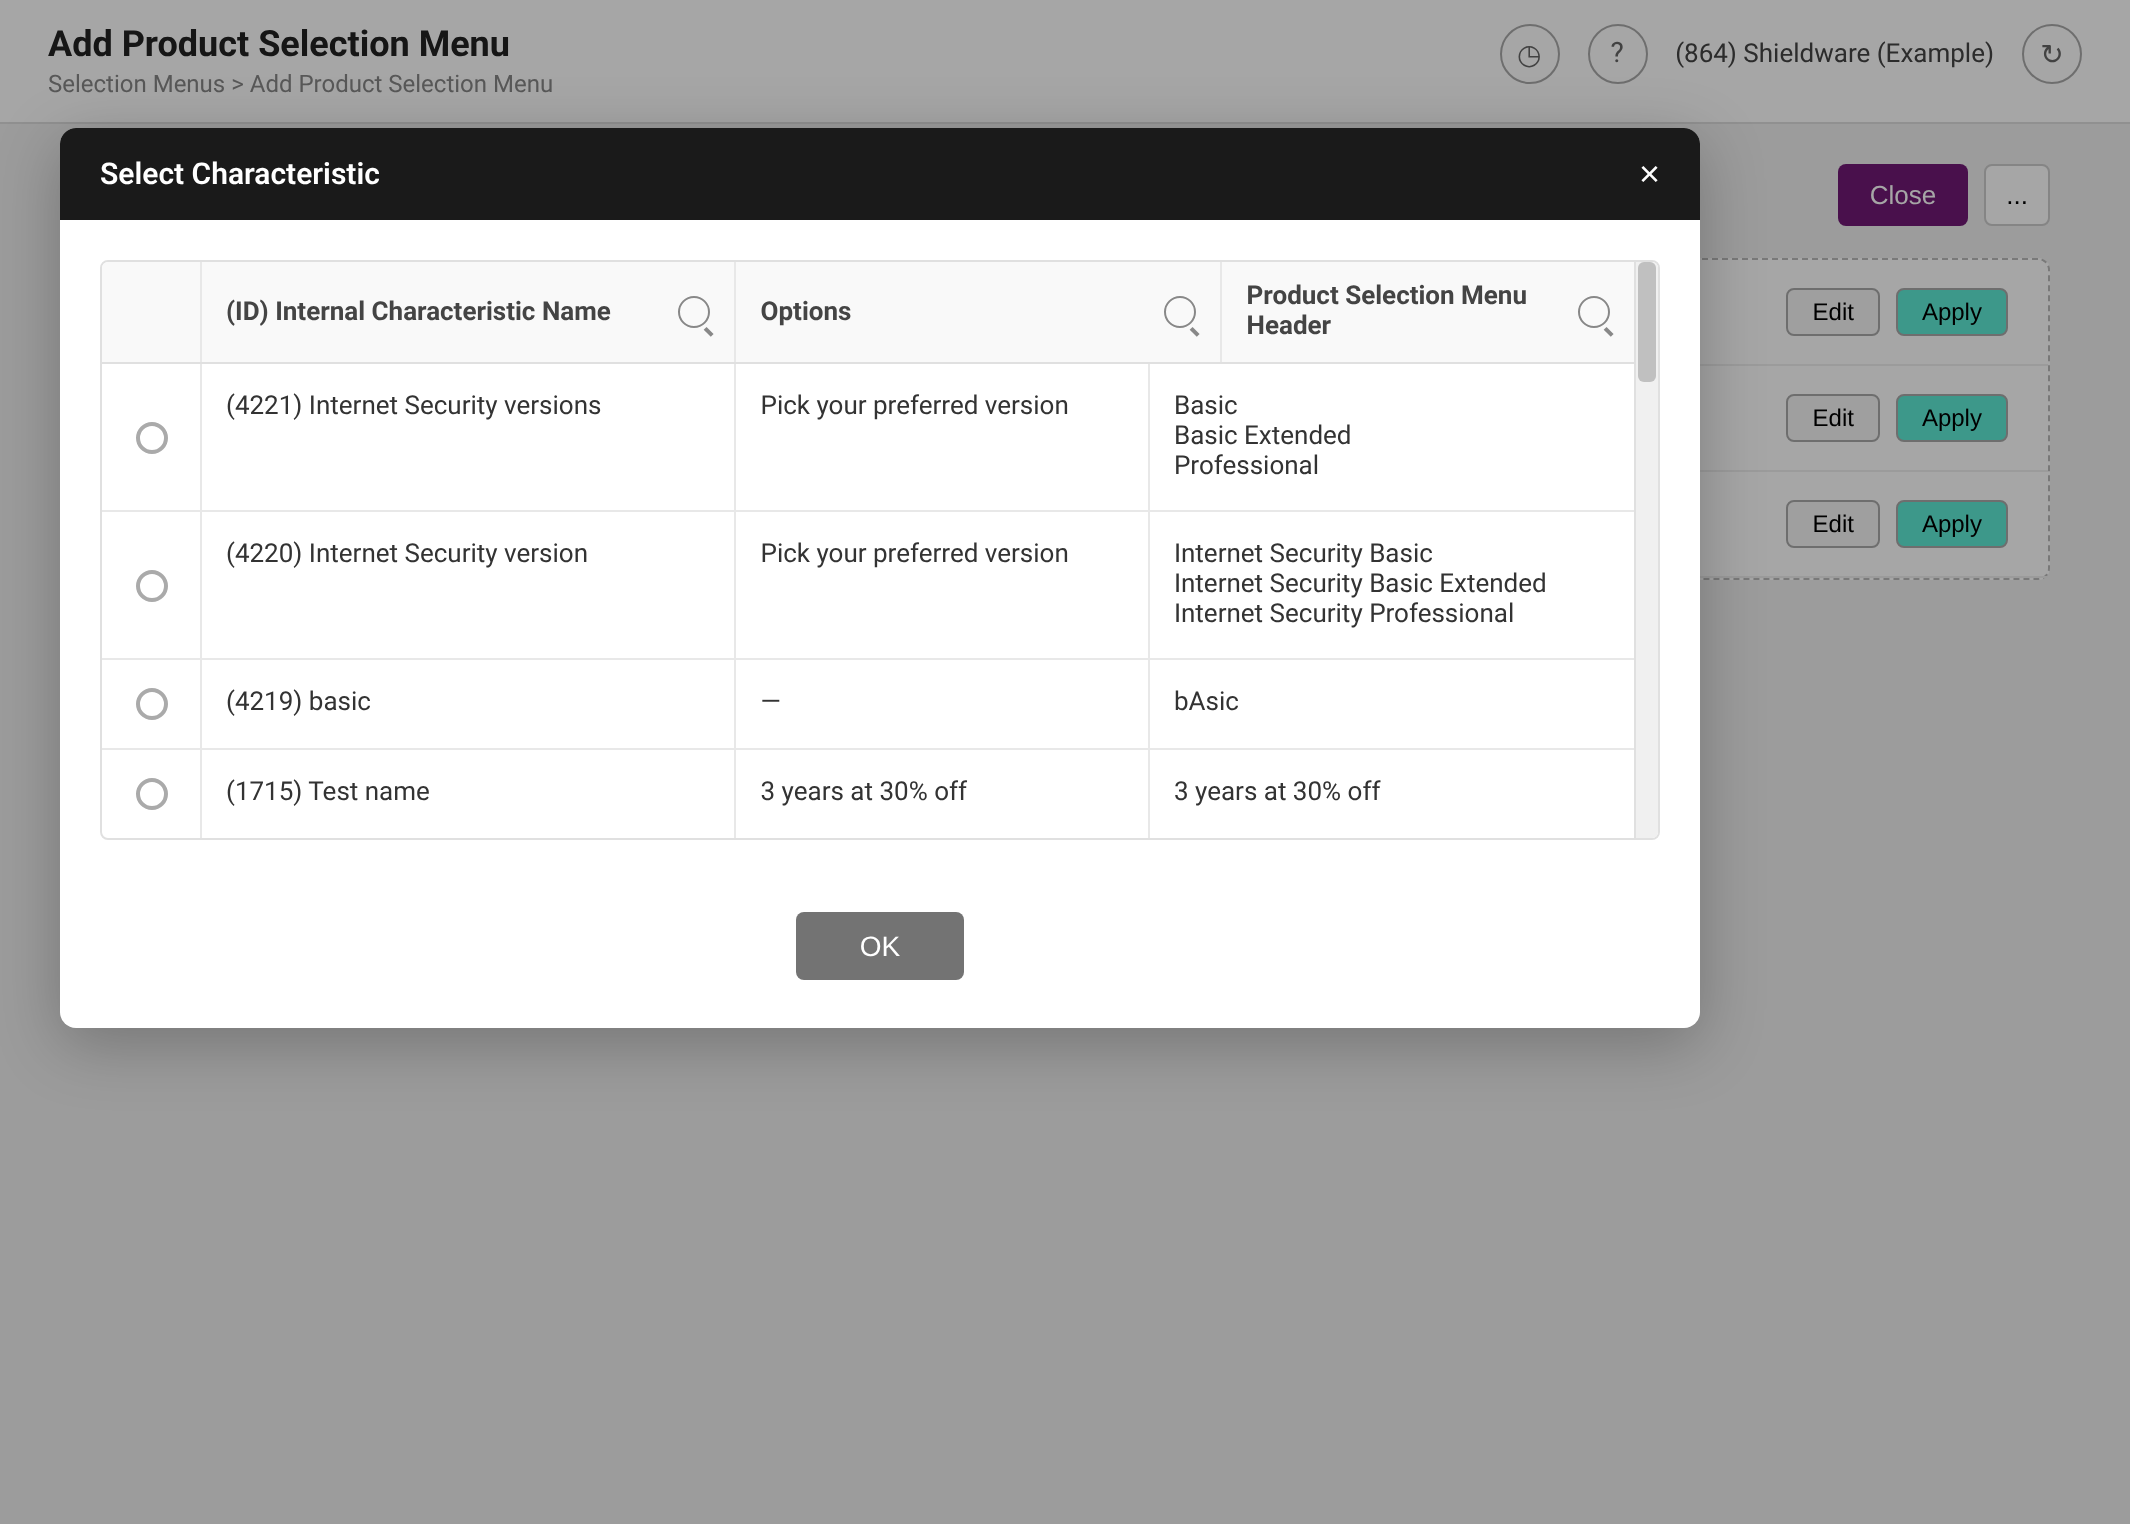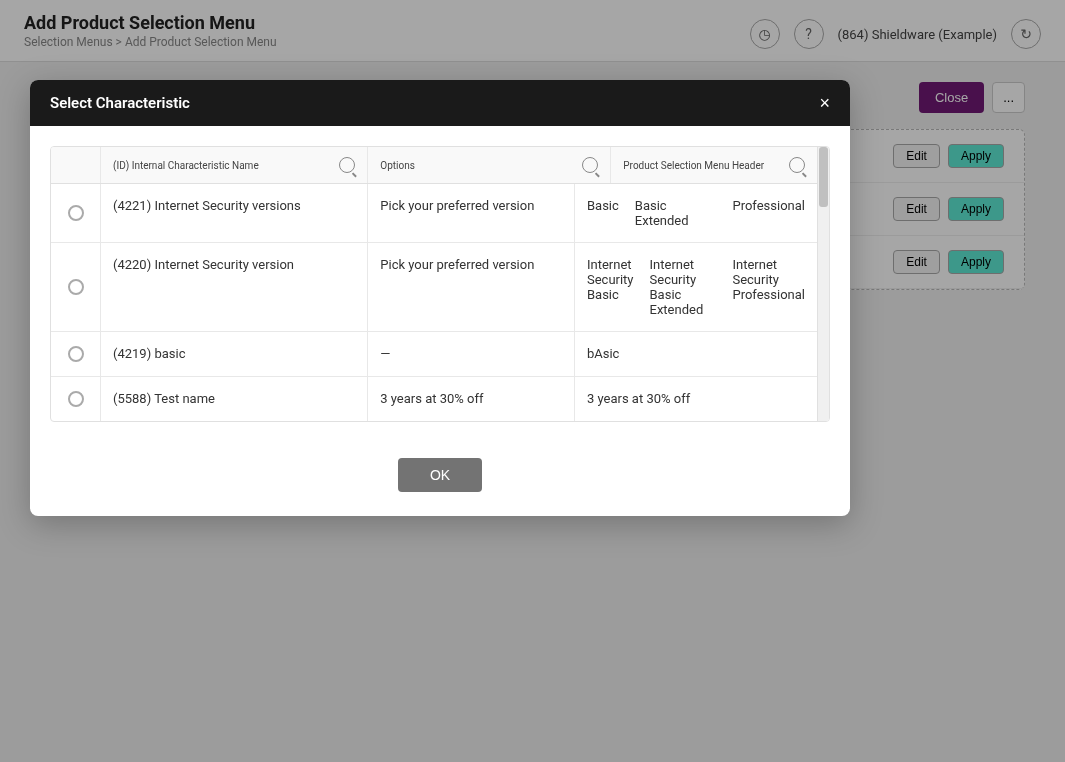--- a/index.html
+++ b/index.html
@@ -18,21 +18,21 @@
       position: absolute;
       top: 0; left: 0; right: 0; bottom: 0;
       background: #f0f0f0;
     }
 
     .page-header {
       background: #fff;
       padding: 12px 24px;
       border-bottom: 1px solid #ddd;
       display: flex;
-      align-items: flex-end;
+      align-items: flex-start;
       justify-content: space-between;
     }
 
     .page-header-left h1 {
       font-size: 18px;
       font-weight: 700;
       color: #222;
     }
 
     .breadcrumb {
@@ -142,21 +142,21 @@
     .overlay {
       position: absolute;
       top: 0; left: 0; right: 0; bottom: 0;
       background: rgba(0,0,0,0.35);
       z-index: 10;
     }
 
     
     .modal {
       position: absolute;
-      top: 80px;
+      top: 64px;
       left: 30px;
       width: 820px;
       background: #fff;
       border-radius: 8px;
       box-shadow: 0 8px 32px rgba(0,0,0,0.25);
       z-index: 20;
       overflow: hidden;
     }
 
     .modal-header {
@@ -212,22 +212,22 @@
     .radio-btn {
       width: 16px; height: 16px;
       border-radius: 50%;
       border: 2px solid #aaa;
       display: inline-block;
       cursor: pointer;
     }
 
     .options-list {
       display: flex;
-      flex-direction: row;
-      gap: 16px;
+      flex-direction: column;
+      gap: 0;
     }
 
     .option-item {
       font-size: 13px;
       color: #333;
     }
 
     .scroll-track {
       position: absolute;
       top: 0; right: 0; left: 0; bottom: 0;
@@ -286,22 +286,22 @@
 
     
     .tbl-header {
       display: flex;
       background: #f9f9f9;
       border-bottom: 1px solid #e0e0e0;
     }
 
     .tbl-header-cell {
       padding: 10px 12px;
-      font-size: 10px;
-      font-weight: 400;
+      font-size: 13px;
+      font-weight: 700;
       color: #444;
       display: flex;
       align-items: center;
       justify-content: space-between;
       border-right: 1px solid #e8e8e8;
     }
 
     .tbl-header-cell:last-child { border-right: none; }
 
     .col-radio { width: 50px; flex-shrink: 0; }
@@ -469,21 +469,21 @@
               <div class="options-list">
                 <span class="option-item">bAsic</span>
               </div>
             </div>
           </div>
 
           <div class="tbl-row">
             <div class="tbl-cell col-radio">
               <div class="radio-btn"></div>
             </div>
-            <div class="tbl-cell col-name">(5588) Test name</div>
+            <div class="tbl-cell col-name">(1715) Test name</div>
             <div class="tbl-cell col-header">3 years at 30% off</div>
             <div class="tbl-cell col-options">
               <div class="options-list">
                 <span class="option-item">3 years at 30% off</span>
               </div>
             </div>
           </div>
         </div>
 
         <div class="scrollbar-area">

